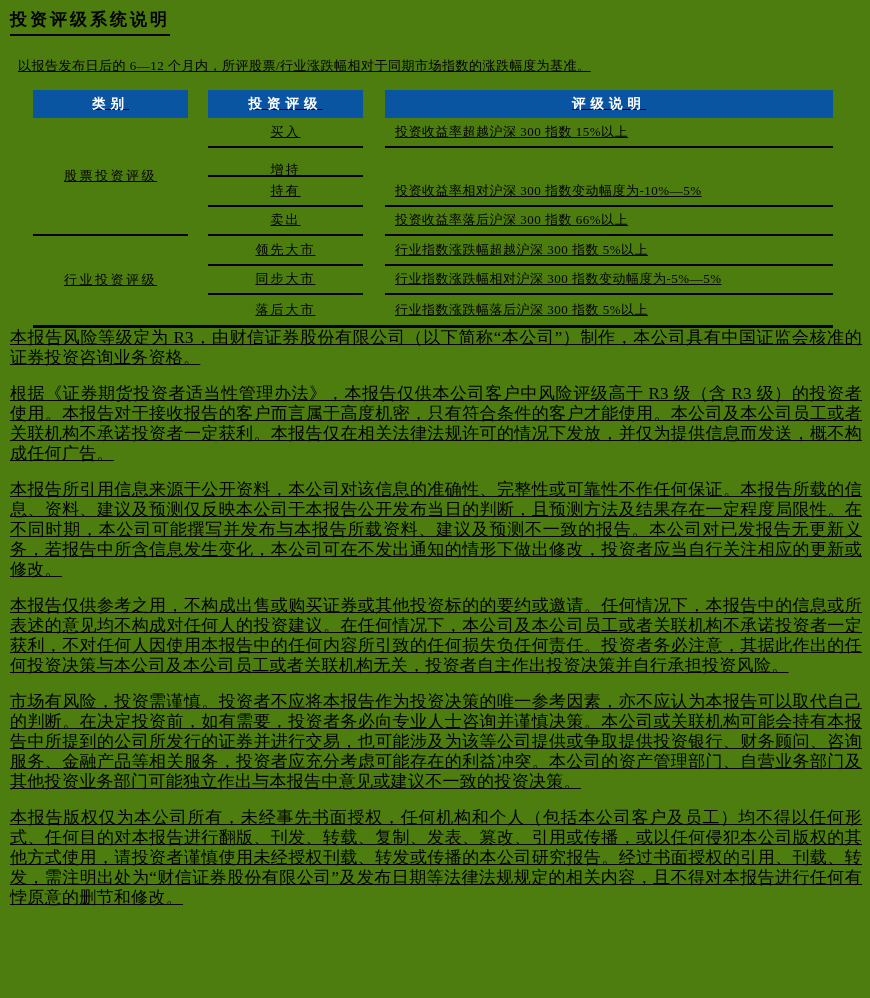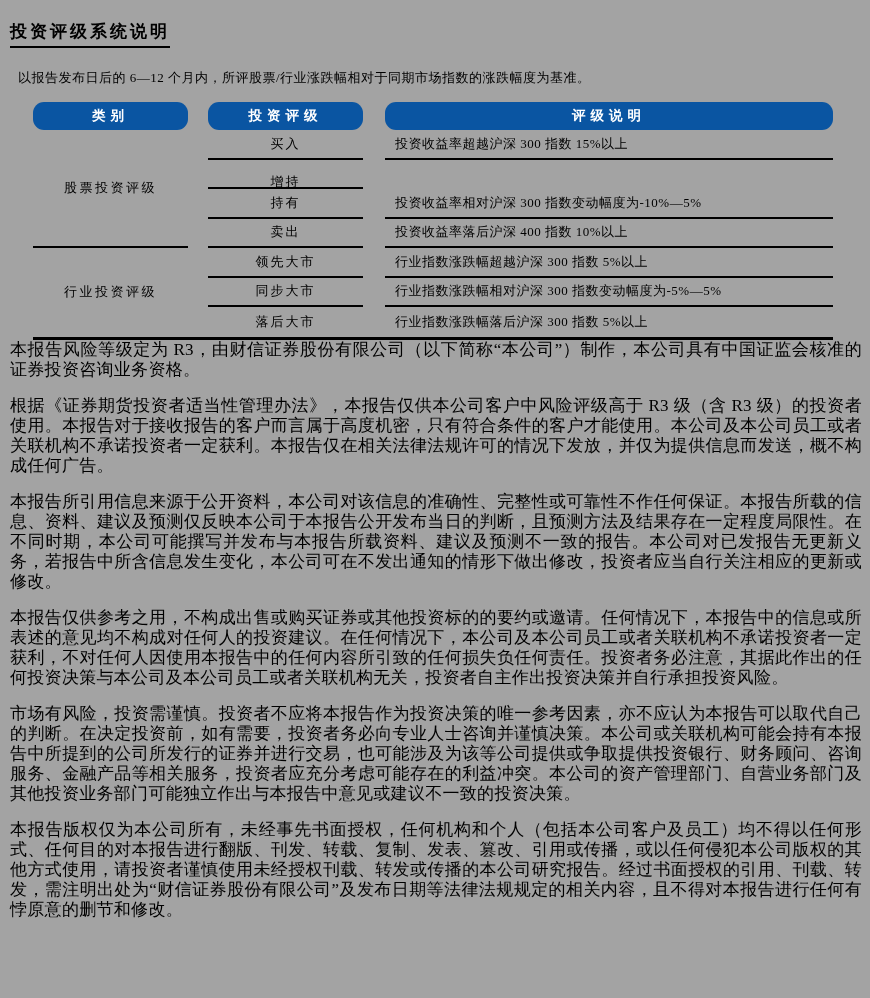--- a/index.html
+++ b/index.html
@@ -6,23 +6,24 @@
   html, body {
     margin: 0; padding: 0;
     background: #ffffff;
     font-family: "Liberation Serif", "DejaVu Serif", serif;
     color: #000000;
   }
   .page {
     position: relative;
     width: 870px;
     height: 998px;
-    padding: 20px 8px 0 10px;
+    padding: 8px 8px 0 10px;
     overflow: hidden;
-    background: #a3a3a3;
+    background: #4d7c0f;
+    text-decoration: underline;
   }
 
   
   .sec-title {
     display: inline-block;
     margin: 0;
     font-size: 17px;
     font-weight: bold;
     letter-spacing: 3px;
     line-height: 24px;
@@ -51,21 +52,20 @@
     font-size: 13px;
   }
   .cell { display: flex; align-items: center; }
   .head {
     background: var(--accent, #0a55a2);
     color: #ffffff;
     font-weight: bold;
     justify-content: center;
     font-size: 13.5px;
     letter-spacing: 5px;
-    border-radius: 11px;
   }
   .cat  { justify-content: center; letter-spacing: 2.5px; }
   .rate { justify-content: center; letter-spacing: 2px; }
   .desc { justify-content: flex-start; padding-left: 10px; letter-spacing: 0.5px; }
   .line { border-bottom: 2px solid #000; }
   .c1 { grid-column: 1; } .c3 { grid-column: 3; } .c5 { grid-column: 5; }
   .r1 { grid-row: 1; } .r2 { grid-row: 2; } .r3 { grid-row: 3; margin-top: 18px; } .r4 { grid-row: 4; }
   .r5 { grid-row: 5; } .r6 { grid-row: 6; } .r7 { grid-row: 7; } .r8 { grid-row: 8; }
   .span4 { grid-row: 2 / span 4; }
   .span3 { grid-row: 6 / span 3; }
@@ -101,21 +101,21 @@
 
     <div class="cell rate c3 r2 line">买入</div>
     <div class="cell desc c5 r2 line">投资收益率超越沪深 300 指数 15%以上</div>
 
     <div class="cell rate c3 r3 line">增持</div>
 
     <div class="cell rate c3 r4 line">持有</div>
     <div class="cell desc c5 r4 line">投资收益率相对沪深 300 指数变动幅度为-10%—5%</div>
 
     <div class="cell rate c3 r5 line">卖出</div>
-    <div class="cell desc c5 r5 line">投资收益率落后沪深 400 指数 10%以上</div>
+    <div class="cell desc c5 r5 line">投资收益率落后沪深 300 指数 66%以上</div>
 
     <div class="cell cat c1 span3">行业投资评级</div>
 
     <div class="cell rate c3 r6 line">领先大市</div>
     <div class="cell desc c5 r6 line">行业指数涨跌幅超越沪深 300 指数 5%以上</div>
 
     <div class="cell rate c3 r7 line">同步大市</div>
     <div class="cell desc c5 r7 line">行业指数涨跌幅相对沪深 300 指数变动幅度为-5%—5%</div>
 
     <div class="cell rate c3 r8">落后大市</div>

